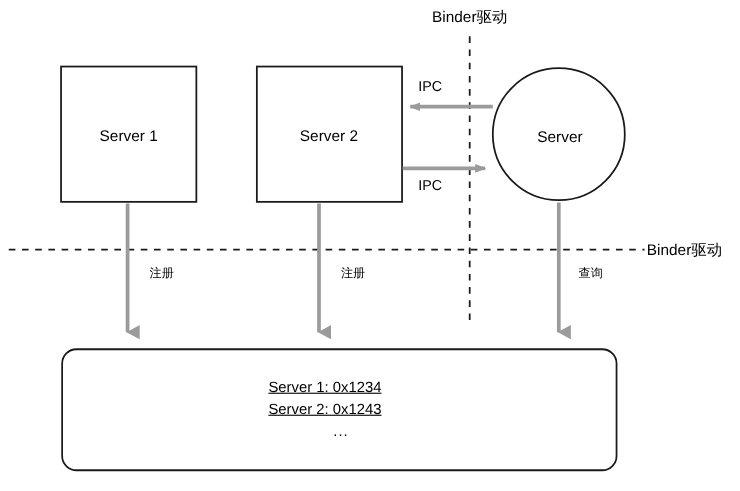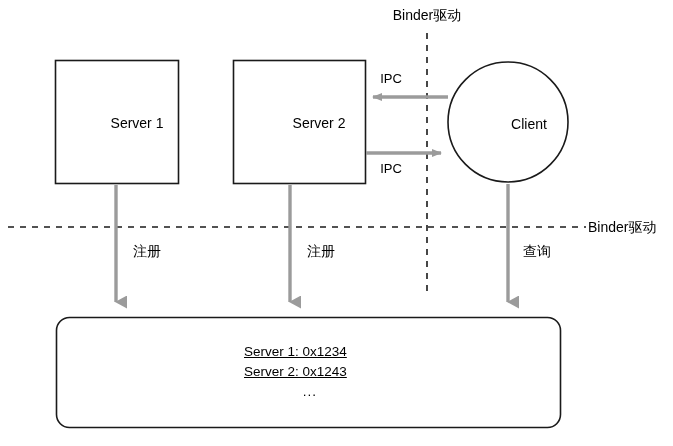--- a/index.html
+++ b/index.html
@@ -25,28 +25,27 @@
   .node-label {
     position: absolute;
     color: #000000;
     font-family: "Liberation Sans", "DejaVu Sans", sans-serif;
     white-space: nowrap;
     line-height: 1;
   }
   .box-label {
     font-size: 14px;
     text-align: right;
-    margin-left: 20px;
   }
   .edge-label {
     font-size: 13px;
     text-align: right;
   }
   .cjk-label {
-    font-size: 14px;
+    font-size: 11px;
     text-align: center;
   }
   .sm-title {
     font-size: 19px;
   }
   .sm-entry {
     font-size: 13.5px;
     white-space: nowrap;
     text-decoration: underline;
   }
@@ -100,21 +99,21 @@
   </svg>
 
   <div class="node-label cjk-label center-x" style="left:427px; top:8px; font-size:14px;">Binder驱动</div>
 
   <div class="node-label cjk-label" style="left:588px; top:220px; font-size:14px;">Binder驱动</div>
 
   <div class="node-label box-label center-xy" style="left:117px; top:123px;">Server 1</div>
 
   <div class="node-label box-label center-xy" style="left:299px; top:123px;">Server 2</div>
 
-  <div class="node-label box-label center-xy" style="left:509px; top:124px;">Client</div>
+  <div class="node-label box-label center-xy" style="left:509px; top:124px;">Server</div>
 
   <div class="node-label edge-label center-x" style="left:391px; top:72px;">IPC</div>
 
   <div class="node-label edge-label center-x" style="left:391px; top:162px;">IPC</div>
 
   <div class="node-label cjk-label center-x" style="left:147px; top:244px;">注册</div>
 
   <div class="node-label cjk-label center-x" style="left:321px; top:244px;">注册</div>
 
   <div class="node-label cjk-label center-x" style="left:537px; top:244px;">查询</div>

